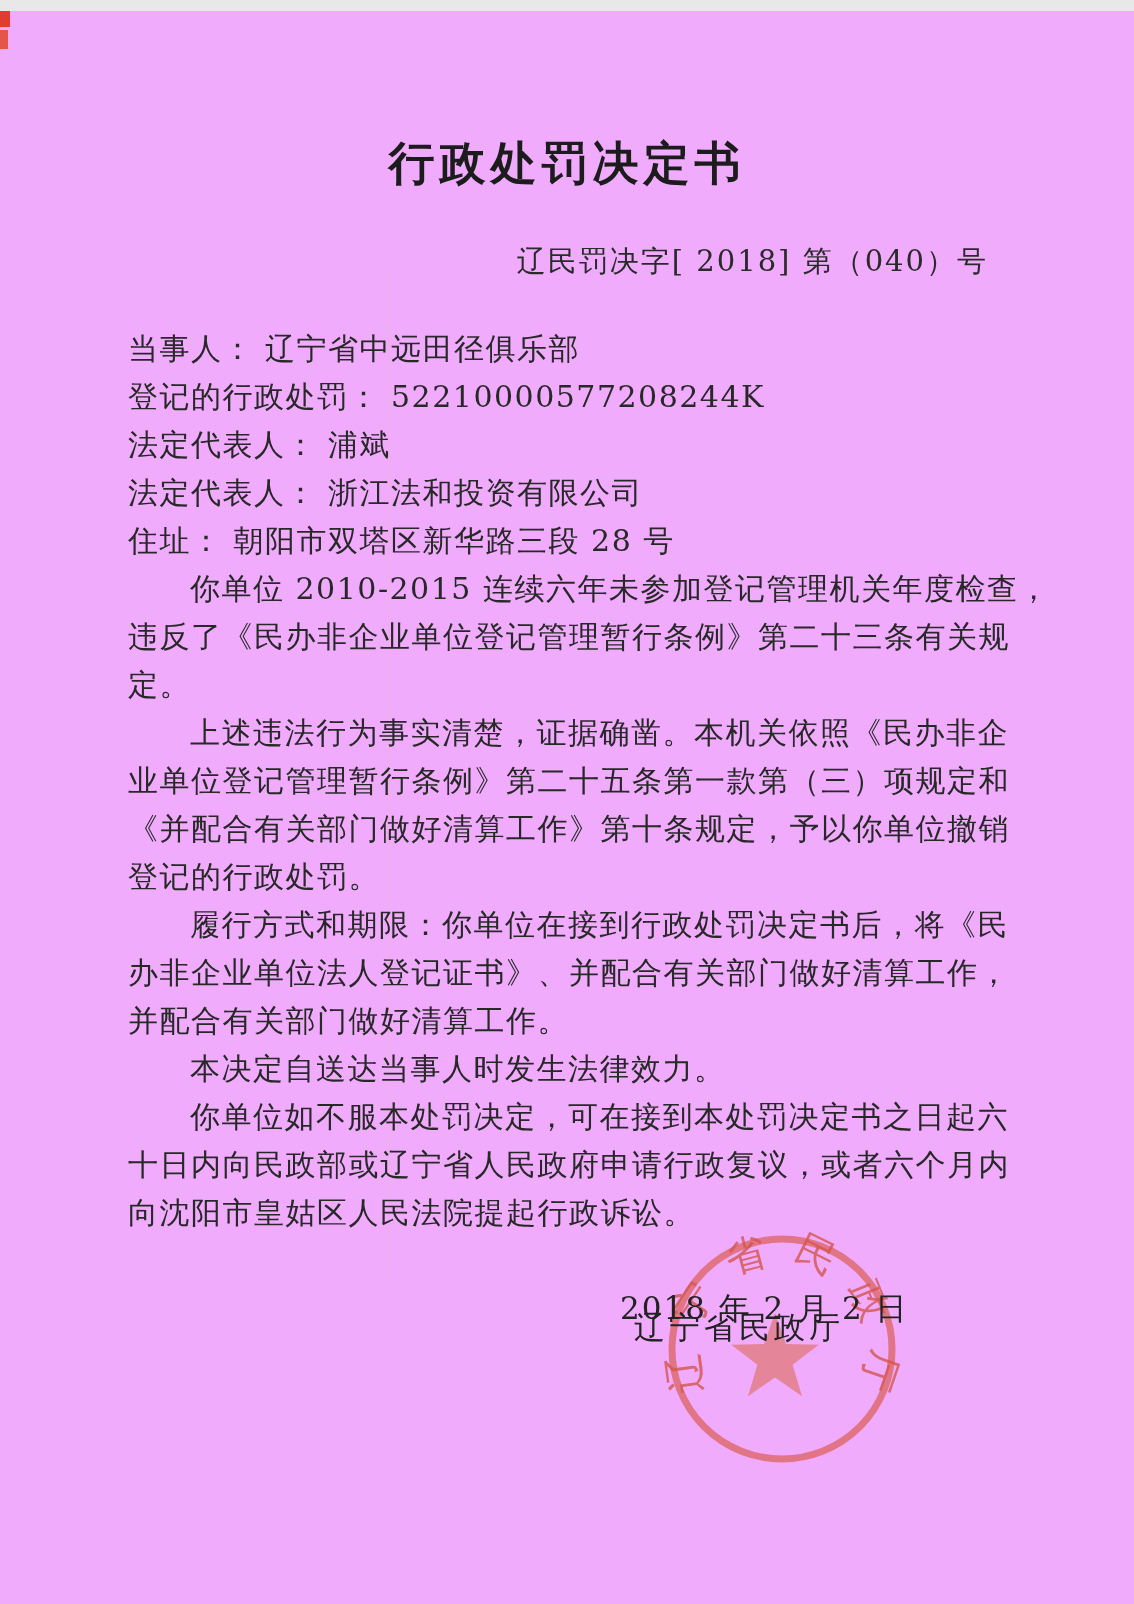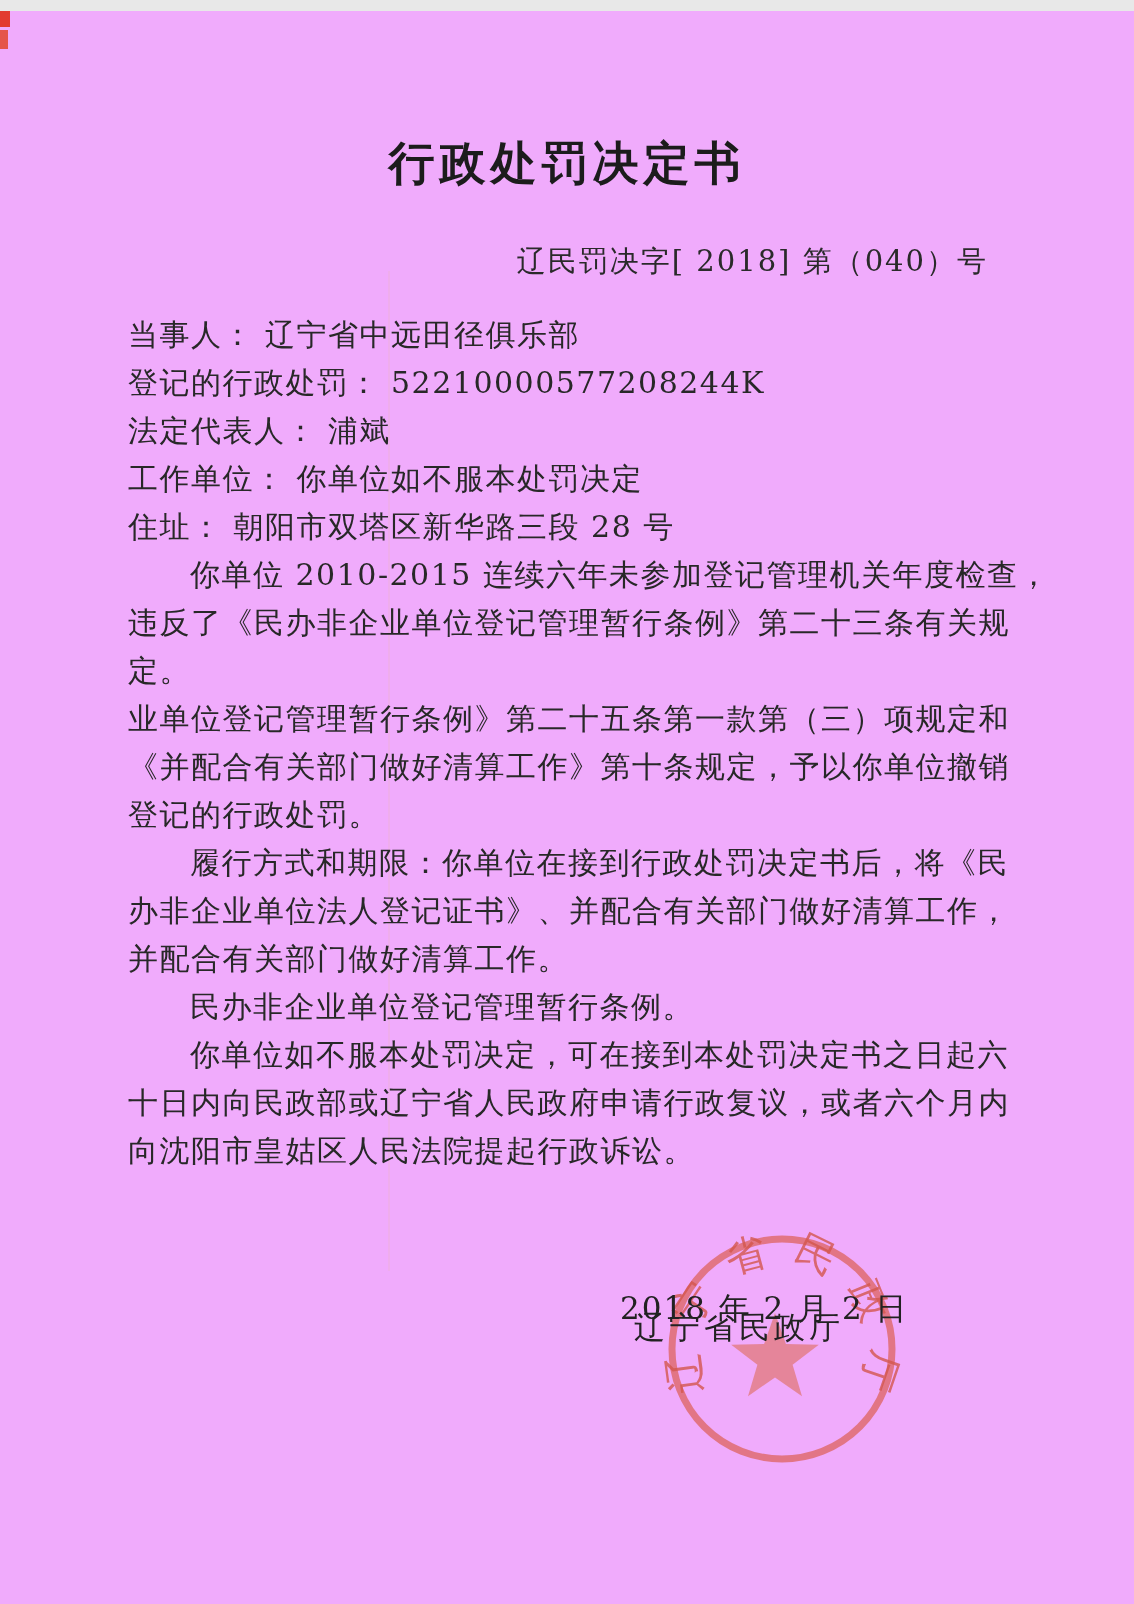--- a/index.html
+++ b/index.html
@@ -48,21 +48,21 @@
     position: absolute;
     top: 231px;
     right: 146px;
     font-size: 29px;
     letter-spacing: 2px;
     color: #2a2a2a;
   }
   .body-lines {
     position: absolute;
     left: 128px;
-    top: 300px;
+    top: 314px;
     width: 886px;
   }
   .body-line {
     font-size: 30px;
     line-height: 48px;
     height: 48px;
     letter-spacing: 1.5px;
     white-space: nowrap;
     color: #282828;
   }
@@ -106,32 +106,33 @@
   <div class="scan-line"></div>
 
   <div class="doc-title">行政处罚决定书</div>
 
   <div class="doc-number">辽民罚决字[ 2018] 第（040）号</div>
 
   <div class="body-lines">
       <div class="body-line">当事人： 辽宁省中远田径俱乐部</div>
       <div class="body-line">登记的行政处罚： 52210000577208244K</div>
       <div class="body-line">法定代表人： 浦斌</div>
-      <div class="body-line">工作单位： 你单位如不服本处罚决定</div>
+      <div class="body-line">法定代表人： 浙江法和投资有限公司</div>
       <div class="body-line">住址： 朝阳市双塔区新华路三段 28 号</div>
       <div class="body-line indent">你单位 2010-2015 连续六年未参加登记管理机关年度检查，</div>
       <div class="body-line">违反了《民办非企业单位登记管理暂行条例》第二十三条有关规</div>
       <div class="body-line">定。</div>
+      <div class="body-line indent">上述违法行为事实清楚，证据确凿。本机关依照《民办非企</div>
       <div class="body-line">业单位登记管理暂行条例》第二十五条第一款第（三）项规定和</div>
       <div class="body-line">《并配合有关部门做好清算工作》第十条规定，予以你单位撤销</div>
       <div class="body-line">登记的行政处罚。</div>
       <div class="body-line indent">履行方式和期限：你单位在接到行政处罚决定书后，将《民</div>
       <div class="body-line">办非企业单位法人登记证书》、并配合有关部门做好清算工作，</div>
       <div class="body-line">并配合有关部门做好清算工作。</div>
-      <div class="body-line indent">民办非企业单位登记管理暂行条例。</div>
+      <div class="body-line indent">本决定自送达当事人时发生法律效力。</div>
       <div class="body-line indent">你单位如不服本处罚决定，可在接到本处罚决定书之日起六</div>
       <div class="body-line">十日内向民政部或辽宁省人民政府申请行政复议，或者六个月内</div>
       <div class="body-line">向沈阳市皇姑区人民法院提起行政诉讼。</div>
     </div>
 
   <div class="signature-issuer">辽宁省民政厅</div>
   <div class="signature-date">2018 年 2 月 2 日</div>
 
   <svg class="official-seal" viewBox="0 0 240 250" xmlns="http://www.w3.org/2000/svg">
     <defs>

